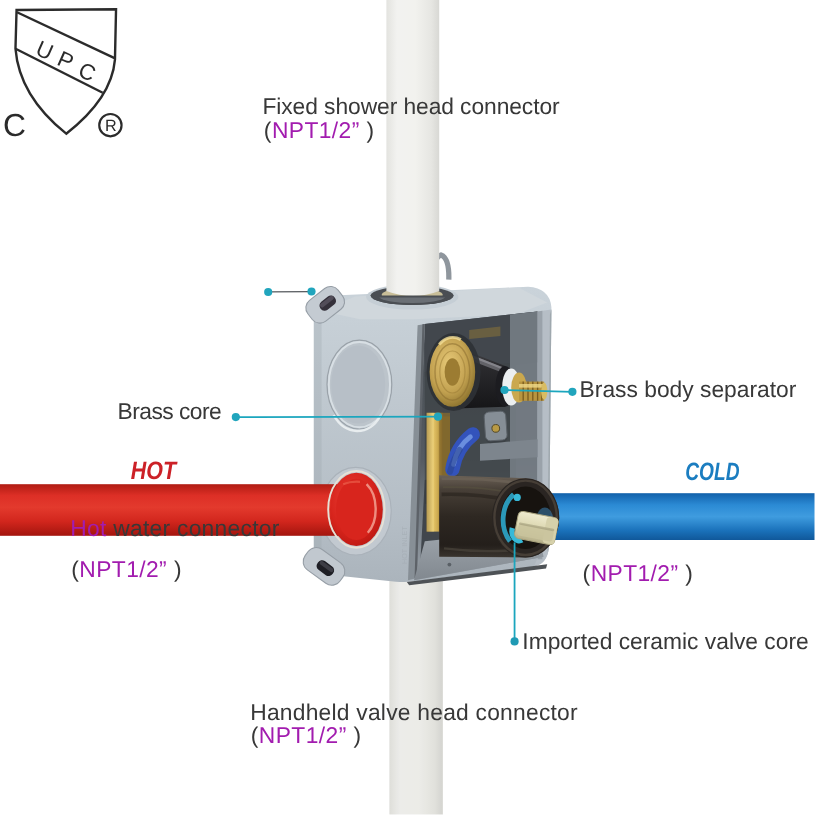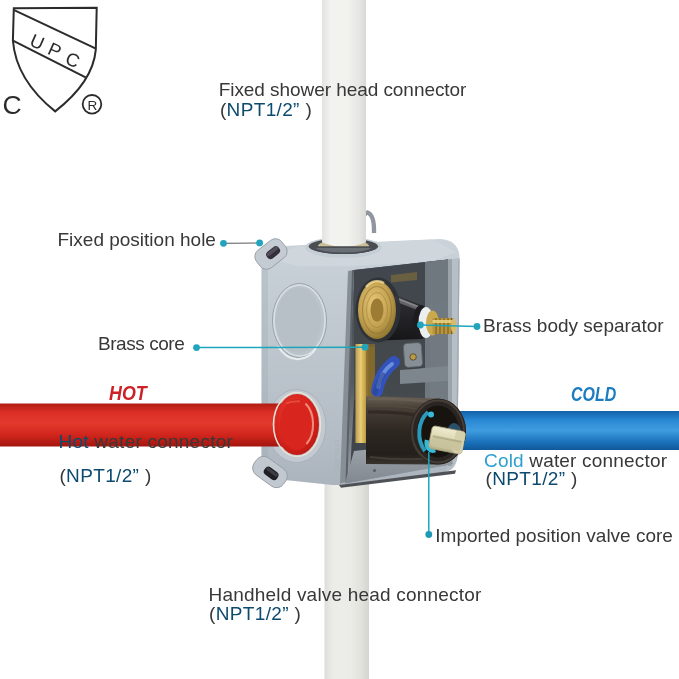--- a/index.html
+++ b/index.html
@@ -1,21 +1,21 @@
 <!DOCTYPE html>
 <html><head>
 <meta charset="utf-8">
 <style>
   html,body{margin:0;padding:0;background:#fff;}
   #stage{position:relative;width:679px;height:679px;background:#fff;overflow:hidden;
          font-family:"Liberation Sans",sans-serif;}
   #stage svg.bg{position:absolute;left:0;top:0;}
   .lab{position:absolute;font-size:19px;color:#383838;white-space:nowrap;line-height:1;}
   .npt{letter-spacing:0.35px;}
-  .r{color:#0c4a6e;}
+  .r{color:#a21caf;}
   .b{color:#2d9fd0;}
   .hot{position:absolute;font-style:italic;font-weight:bold;font-size:21px;color:#cc2127;line-height:1;transform:scaleX(0.85);transform-origin:left top;}
   .cold{position:absolute;font-style:italic;font-weight:bold;font-size:21px;color:#1b7dc0;line-height:1;transform:scaleX(0.76);transform-origin:left top;}
 </style>
 </head>
 <body>
 <div id="stage">
 <svg class="bg" width="679" height="679" viewBox="0 0 679 679">
 <defs>
   <linearGradient id="gPipe" x1="0" y1="0" x2="1" y2="0">
@@ -243,25 +243,23 @@
   <circle cx="196.5" cy="347.6" r="3.4" fill="#21a5bd"></circle>
   <circle cx="365" cy="347.2" r="3.4" fill="#21a5bd"></circle>
 
   <line x1="428.8" y1="452" x2="428.8" y2="534.5" stroke="#1ba6be" stroke-width="1.5"></line>
   <circle cx="428.8" cy="534.5" r="3.4" fill="#1f9ab4"></circle>
 </g>
 </svg>
 
 <div class="lab" style="left:218.7px;top:79.8px;letter-spacing:-0.06px;">Fixed shower head connector</div>
 <div class="lab npt" style="left:219.9px;top:99.9px;">(<span class="r">NPT1/2”</span>&nbsp;)</div>
-<div class="lab" style="left:57.5px;top:230.4px;">Fixed position hole</div>
 <div class="lab" style="left:483px;top:315.8px;">Brass body separator</div>
 <div class="lab" style="left:98px;top:334px;letter-spacing:-0.45px;">Brass core</div>
 <div class="hot" style="left:109px;top:382.2px;">HOT</div>
 <div class="cold" style="left:571px;top:382.7px;">COLD</div>
 <div class="lab" style="left:58.6px;top:432px;letter-spacing:0.23px;"><span class="r">Hot</span> water connector</div>
 <div class="lab npt" style="left:59.4px;top:465.6px;">(<span class="r">NPT1/2”</span>&nbsp;)</div>
-<div class="lab" style="left:484px;top:450.9px;letter-spacing:0.18px;"><span class="b">Cold</span> water connector</div>
 <div class="lab npt" style="left:485.5px;top:469px;">(<span class="r">NPT1/2”</span>&nbsp;)</div>
-<div class="lab" style="left:435.3px;top:526.3px;">Imported position valve core</div>
+<div class="lab" style="left:435.3px;top:526.3px;">Imported ceramic valve core</div>
 <div class="lab" style="left:208.5px;top:585.4px;letter-spacing:0.2px;">Handheld valve head connector</div>
 <div class="lab npt" style="left:209px;top:604.2px;">(<span class="r">NPT1/2”</span>&nbsp;)</div>
 </div>
 
 </body></html>

